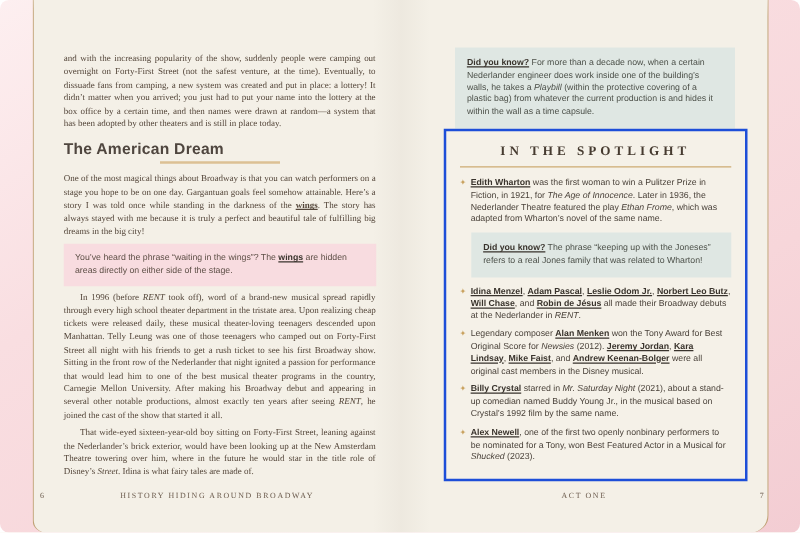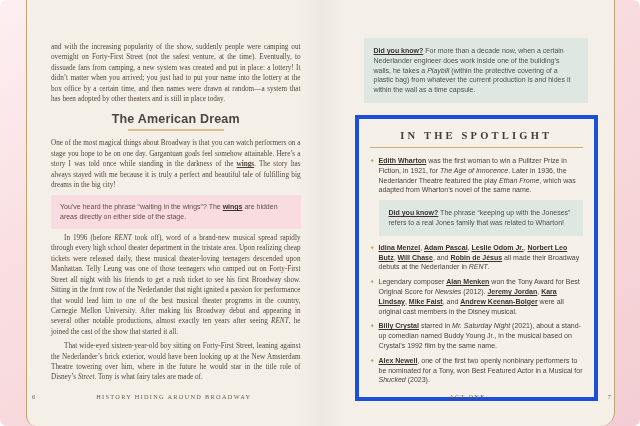--- a/index.html
+++ b/index.html
@@ -11,31 +11,31 @@
     border-radius:0 0 14px 10px;display:flex;}
   .gutter{position:absolute;left:50%;top:0;bottom:0;width:46px;transform:translateX(-50%);
     background:linear-gradient(90deg,rgba(90,70,50,0) 0%,rgba(90,70,50,0.045) 50%,rgba(90,70,50,0) 100%);}
   .page{position:relative;width:50%;box-sizing:border-box;}
   .page-left{padding:42px 20px 0 24px;}
   .page-right{padding:38px 16px 0 34px;}
   .serif-body{font-size:7.2px;line-height:10.4px;color:#54463a;text-align:justify;margin:0;}
   .indent{text-indent:13px;}
   .spacer{height:4px;}
   h2.chapter{font-family:"Liberation Sans","DejaVu Sans",sans-serif;font-weight:700;
-    font-size:12.5px;color:#4f463f;text-align:center;margin:8px 0 0;letter-spacing:0.2px;}
+    font-size:12.5px;color:#4f463f;margin:8px 0 0;letter-spacing:0.2px;}
   .gold-rule{width:96px;height:2px;background:#dcc094;margin:3px auto 7px;}
   .callout-pink{background:#f8dce0;padding:7px 9px;margin:5px 0 4px;
     font-family:"Liberation Sans","DejaVu Sans",sans-serif;font-size:7px;line-height:9.8px;
     color:#5d4f46;text-align:left;}
   .dyk-box{background:#dfe7e3;padding:8px 10px;
     font-family:"Liberation Sans","DejaVu Sans",sans-serif;font-size:7px;line-height:9.8px;
     color:#4c5049;text-align:left;}
   .dyk-top{margin:0 10px 0 9px;}
   .sans b{color:#39332c;}
-  .spotlight{border:4px solid #1d4ed8;background:#f5f1e8;margin-top:12px;
+  .spotlight{border:2px solid #1d4ed8;background:#f5f1e8;margin-top:0;
     padding:9px 11px 7px;}
   .spotlight-title{font-size:10.5px;font-weight:700;letter-spacing:3.2px;color:#463b30;
     text-align:center;margin:2px 0 6px;}
   .title-rule{height:1px;background:#cdab72;margin:0 0 8px;}
   .bullet{display:flex;margin:0 0 5px;
     font-family:"Liberation Sans","DejaVu Sans",sans-serif;font-size:7px;line-height:9.8px;
     color:#4a423a;text-align:left;}
   .bullet .marker{color:#c9a25f;font-size:6.5px;line-height:9.8px;flex:0 0 9px;}
   .bullet .bt{flex:1;}
   .spotlight .dyk-box{margin:2px 0 7px 9px;}
@@ -58,21 +58,21 @@
 
       <h2 class="chapter">The American Dream</h2>
       <div class="gold-rule"></div>
 
       <p class="serif-body"><span>One of the most magical things about Broadway is that you can watch performers on a stage you hope to be on one day. Gargantuan goals feel somehow attainable. Here’s a story I was told once while standing in the darkness of the </span><b>wings</b><span>. The story has always stayed with me because it is truly a perfect and beautiful tale of fulfilling big dreams in the big city!</span></p>
 
       <div class="callout-pink sans"><span>You’ve heard the phrase “waiting in the wings”? The </span><b>wings</b><span> are hidden areas directly on either side of the stage.</span></div>
 
       <p class="serif-body indent"><span>In 1996 (before </span><i>RENT</i><span> took off), word of a brand-new musical spread rapidly through every high school theater department in the tristate area. Upon realizing cheap tickets were released daily, these musical theater-loving teenagers descended upon Manhattan. Telly Leung was one of those teenagers who camped out on Forty-First Street all night with his friends to get a rush ticket to see his first Broadway show. Sitting in the front row of the Nederlander that night ignited a passion for performance that would lead him to one of the best musical theater programs in the country, Carnegie Mellon University. After making his Broadway debut and appearing in several other notable productions, almost exactly ten years after seeing </span><i>RENT</i><span>, he joined the cast of the show that started it all.</span></p>
       <div class="spacer"></div>
-      <p class="serif-body indent"><span>That wide-eyed sixteen-year-old boy sitting on Forty-First Street, leaning against the Nederlander’s brick exterior, would have been looking up at the New Amsterdam Theatre towering over him, where in the future he would star in the title role of Disney’s </span><i>Street</i><span>. Tony is what fairy tales are made of.</span></p>
+      <p class="serif-body indent"><span>That wide-eyed sixteen-year-old boy sitting on Forty-First Street, leaning against the Nederlander’s brick exterior, would have been looking up at the New Amsterdam Theatre towering over him, where in the future he would star in the title role of Disney’s </span><i>Street</i><span>. Idina is what fairy tales are made of.</span></p>
 
       <div class="page-footer">
         <span class="pagenum pagenum-left">6</span>
         <span>HISTORY HIDING AROUND BROADWAY</span>
       </div>
     </div>
 
     <div class="page page-right">
       <div class="dyk-box dyk-top sans"><b>Did you know?</b><span> For more than a decade now, when a certain Nederlander engineer does work inside one of the building’s walls, he takes a </span><i>Playbill</i><span> (within the protective covering of a plastic bag) from whatever the current production is and hides it within the wall as a time capsule.</span></div>
 

